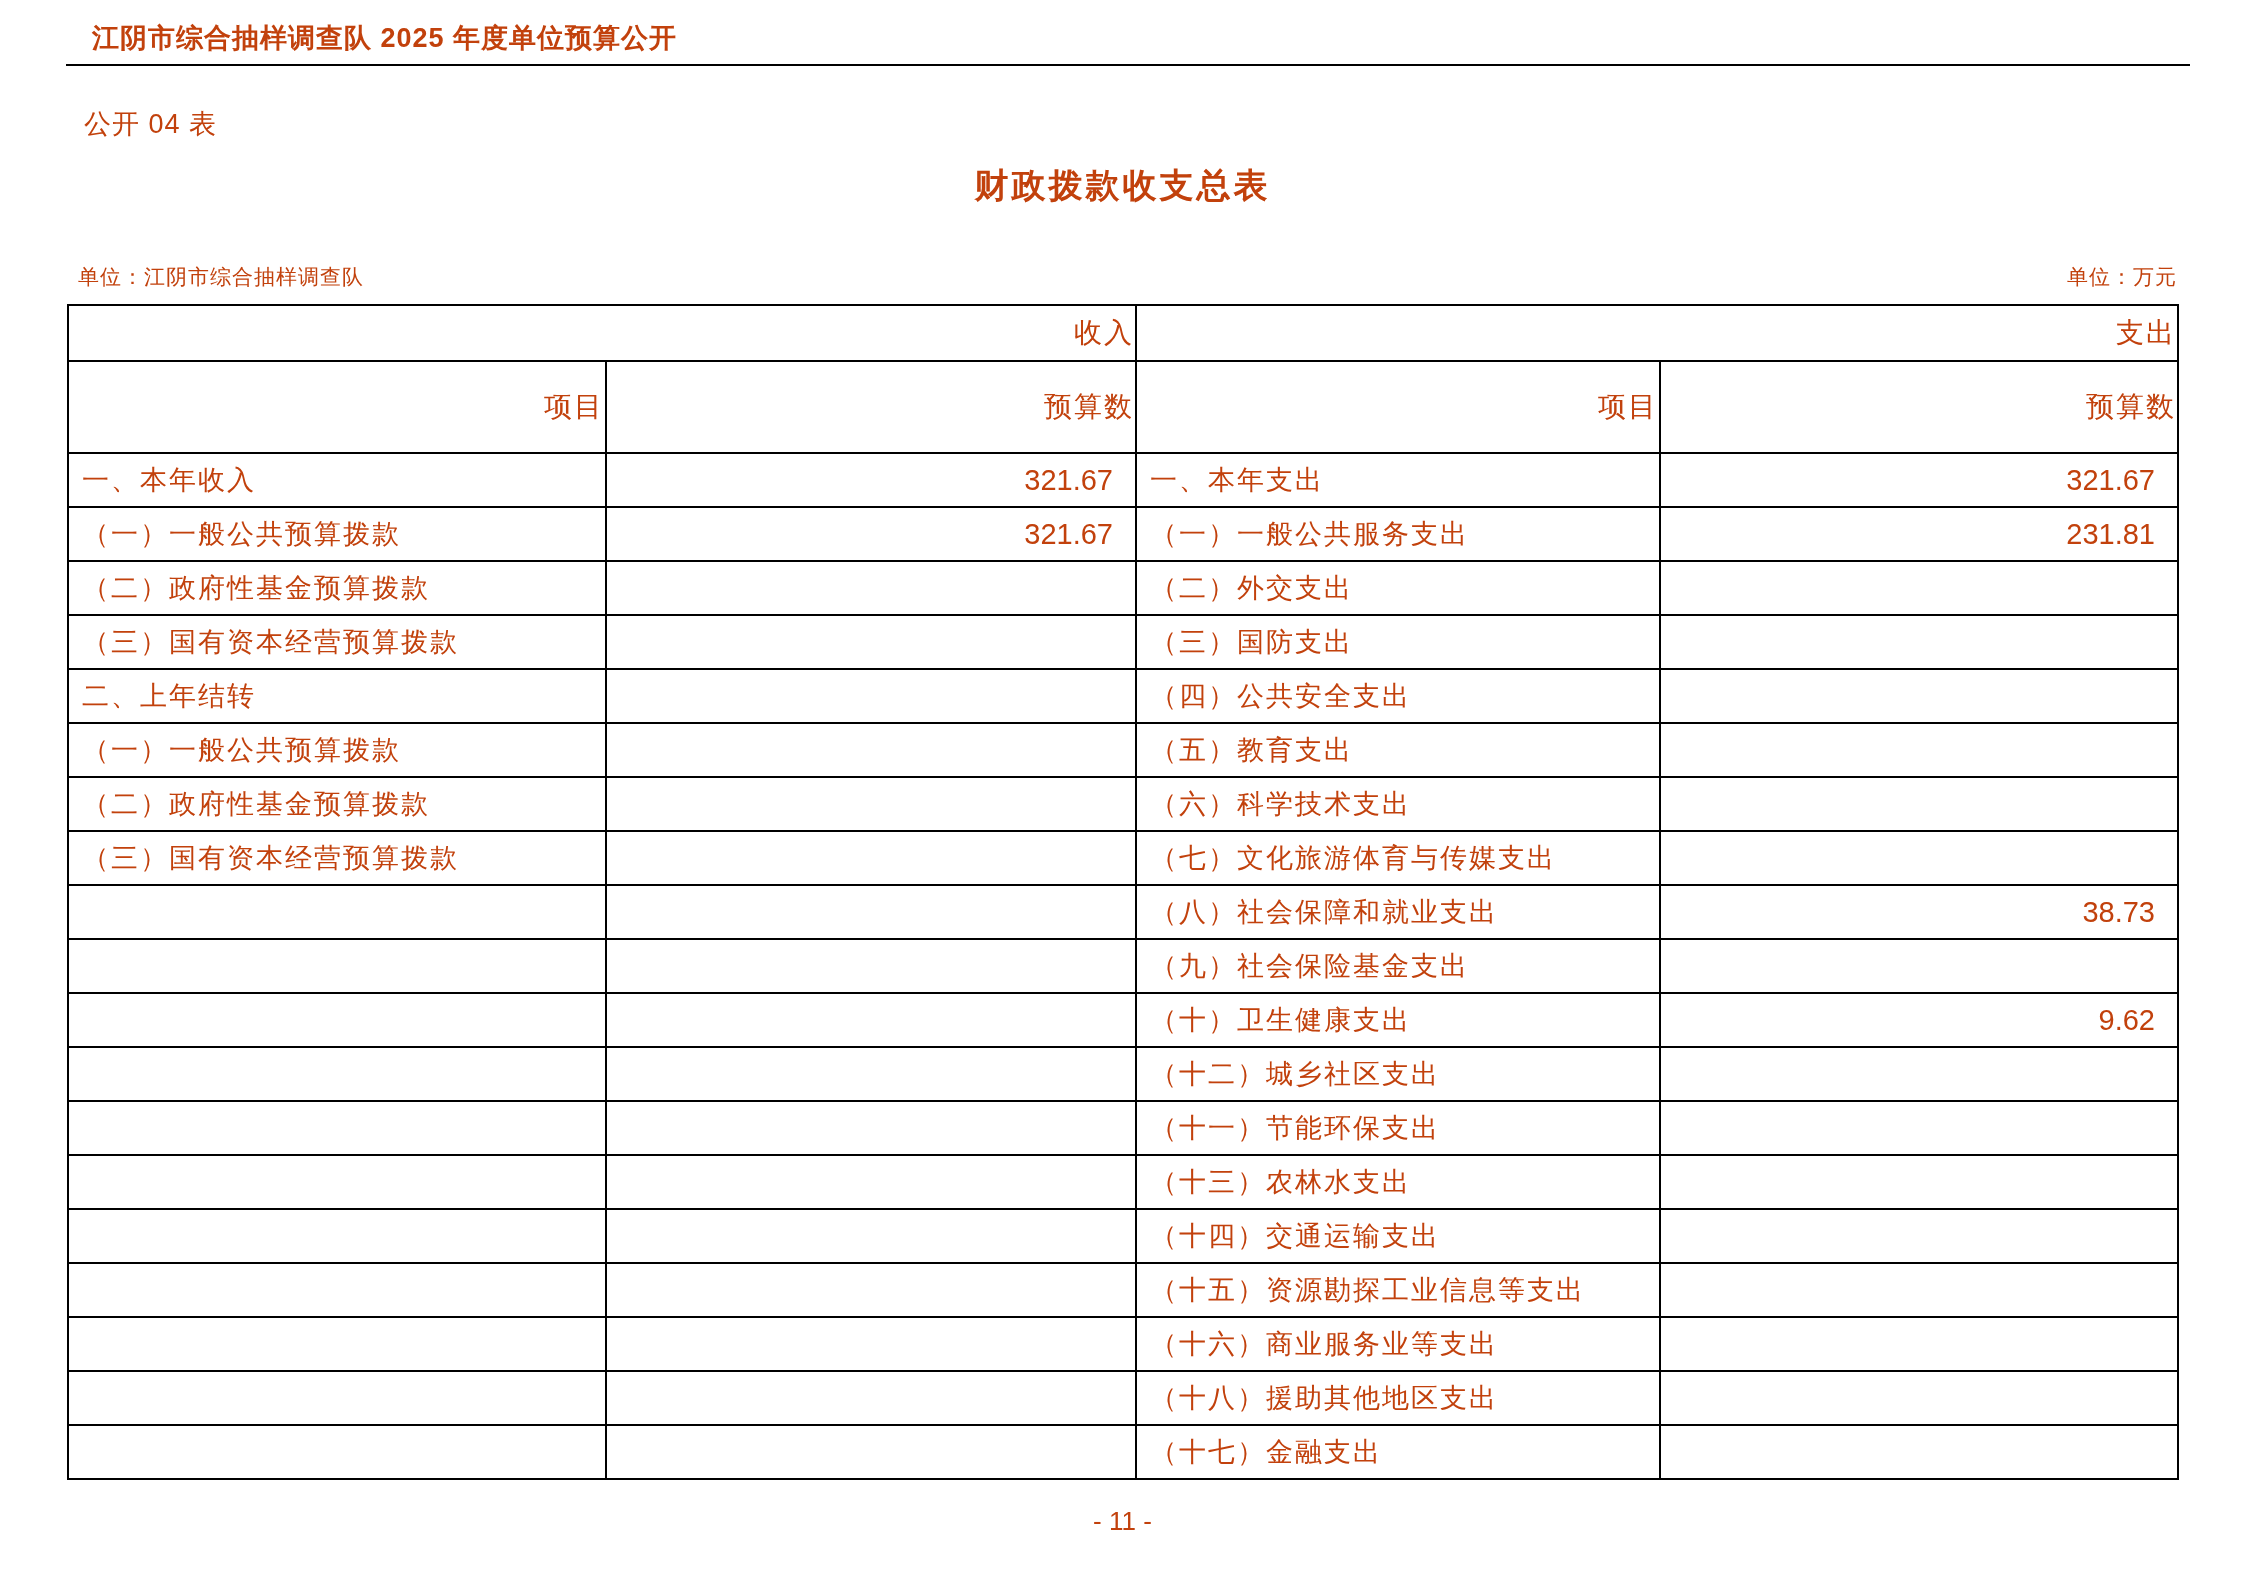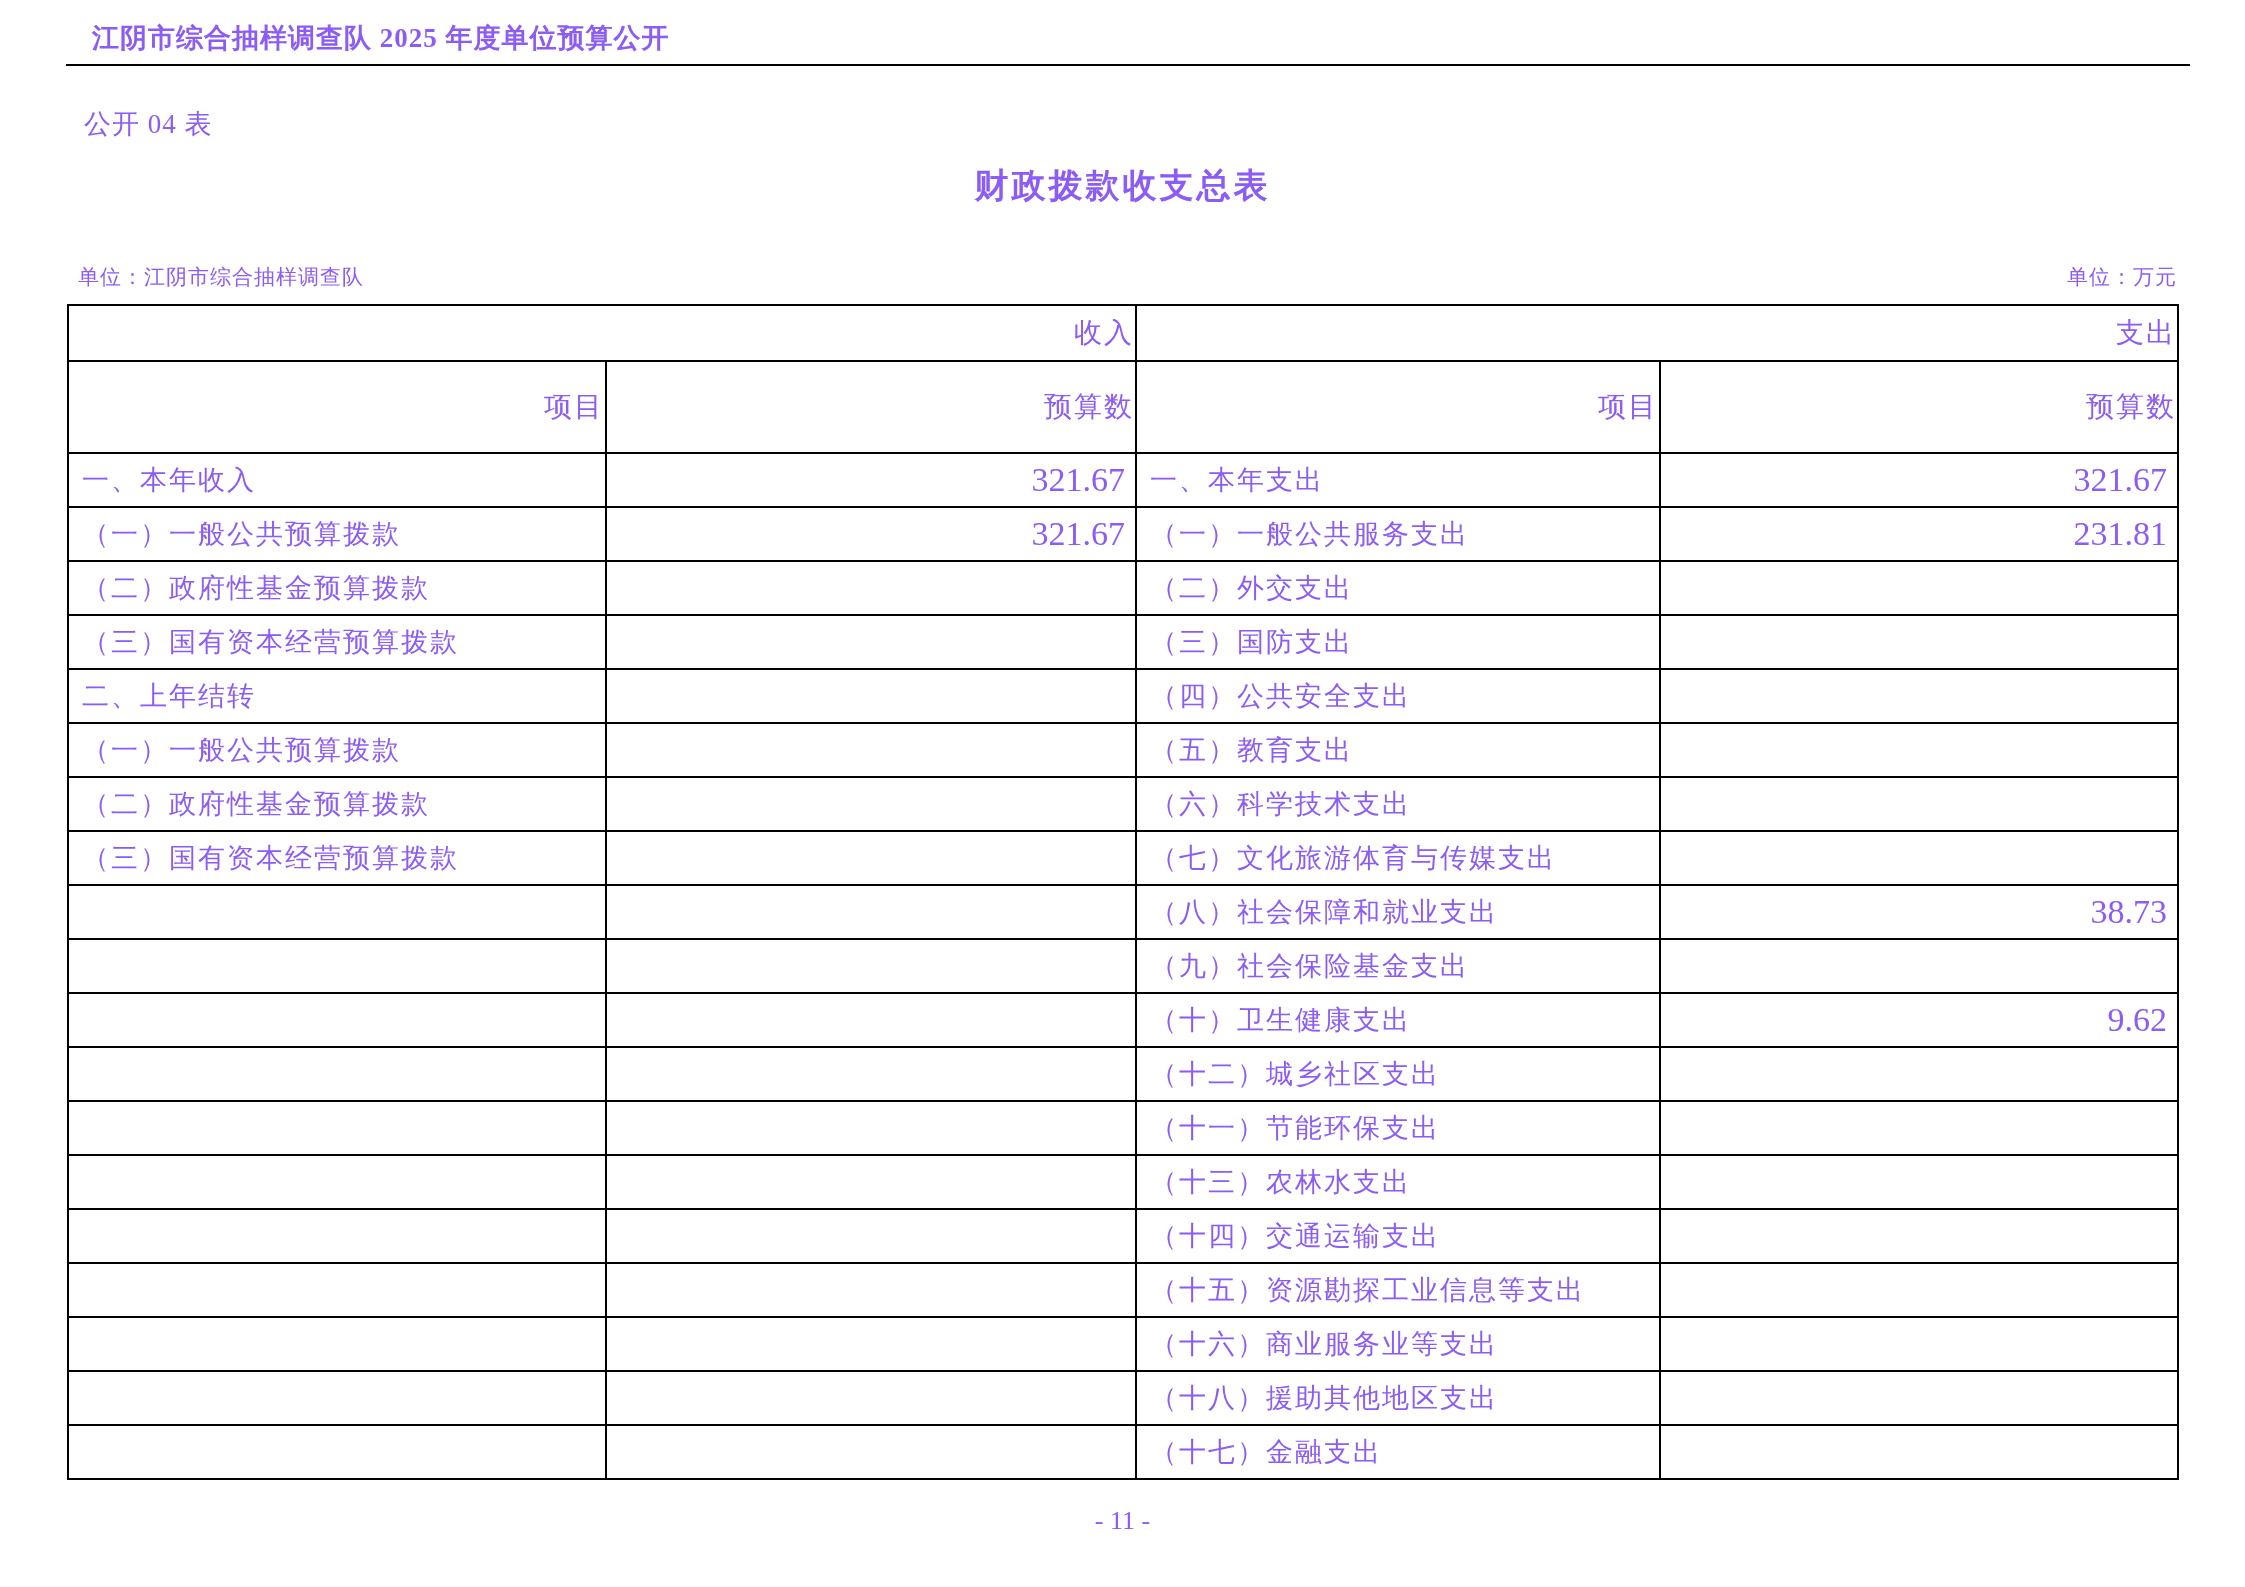--- a/index.html
+++ b/index.html
@@ -1,22 +1,22 @@
 <!DOCTYPE html>
 <html><head>
 <meta charset="utf-8">
 <style>
   html, body { margin: 0; padding: 0; background: #888; }
   .page {
     position: relative;
     width: 2245px;
     height: 1587px;
     background: #ffffff;
-    font-family: Liberation Serif, serif;
-    color: #8b5cf6;
+    font-family: Liberation Sans, sans-serif;
+    color: #c2410c;
     overflow: hidden;
   }
   .doc-header {
     position: absolute;
     left: 92px;
     top: 20px;
     font-size: 27px;
     font-weight: bold;
     letter-spacing: 1px;
     white-space: pre;
@@ -83,22 +83,22 @@
     letter-spacing: 2px;
   }
   .cell-label {
     text-align: left;
     font-size: 27px;
     padding-left: 13px;
     letter-spacing: 2px;
   }
   .cell-value {
     text-align: right;
-    font-size: 34px;
-    padding-right: 10px;
+    font-size: 29px;
+    padding-right: 22px;
   }
   .page-footer {
     position: absolute;
     left: 0;
     top: 1506px;
     width: 100%;
     text-align: center;
     font-size: 26px;
   }
 </style>

